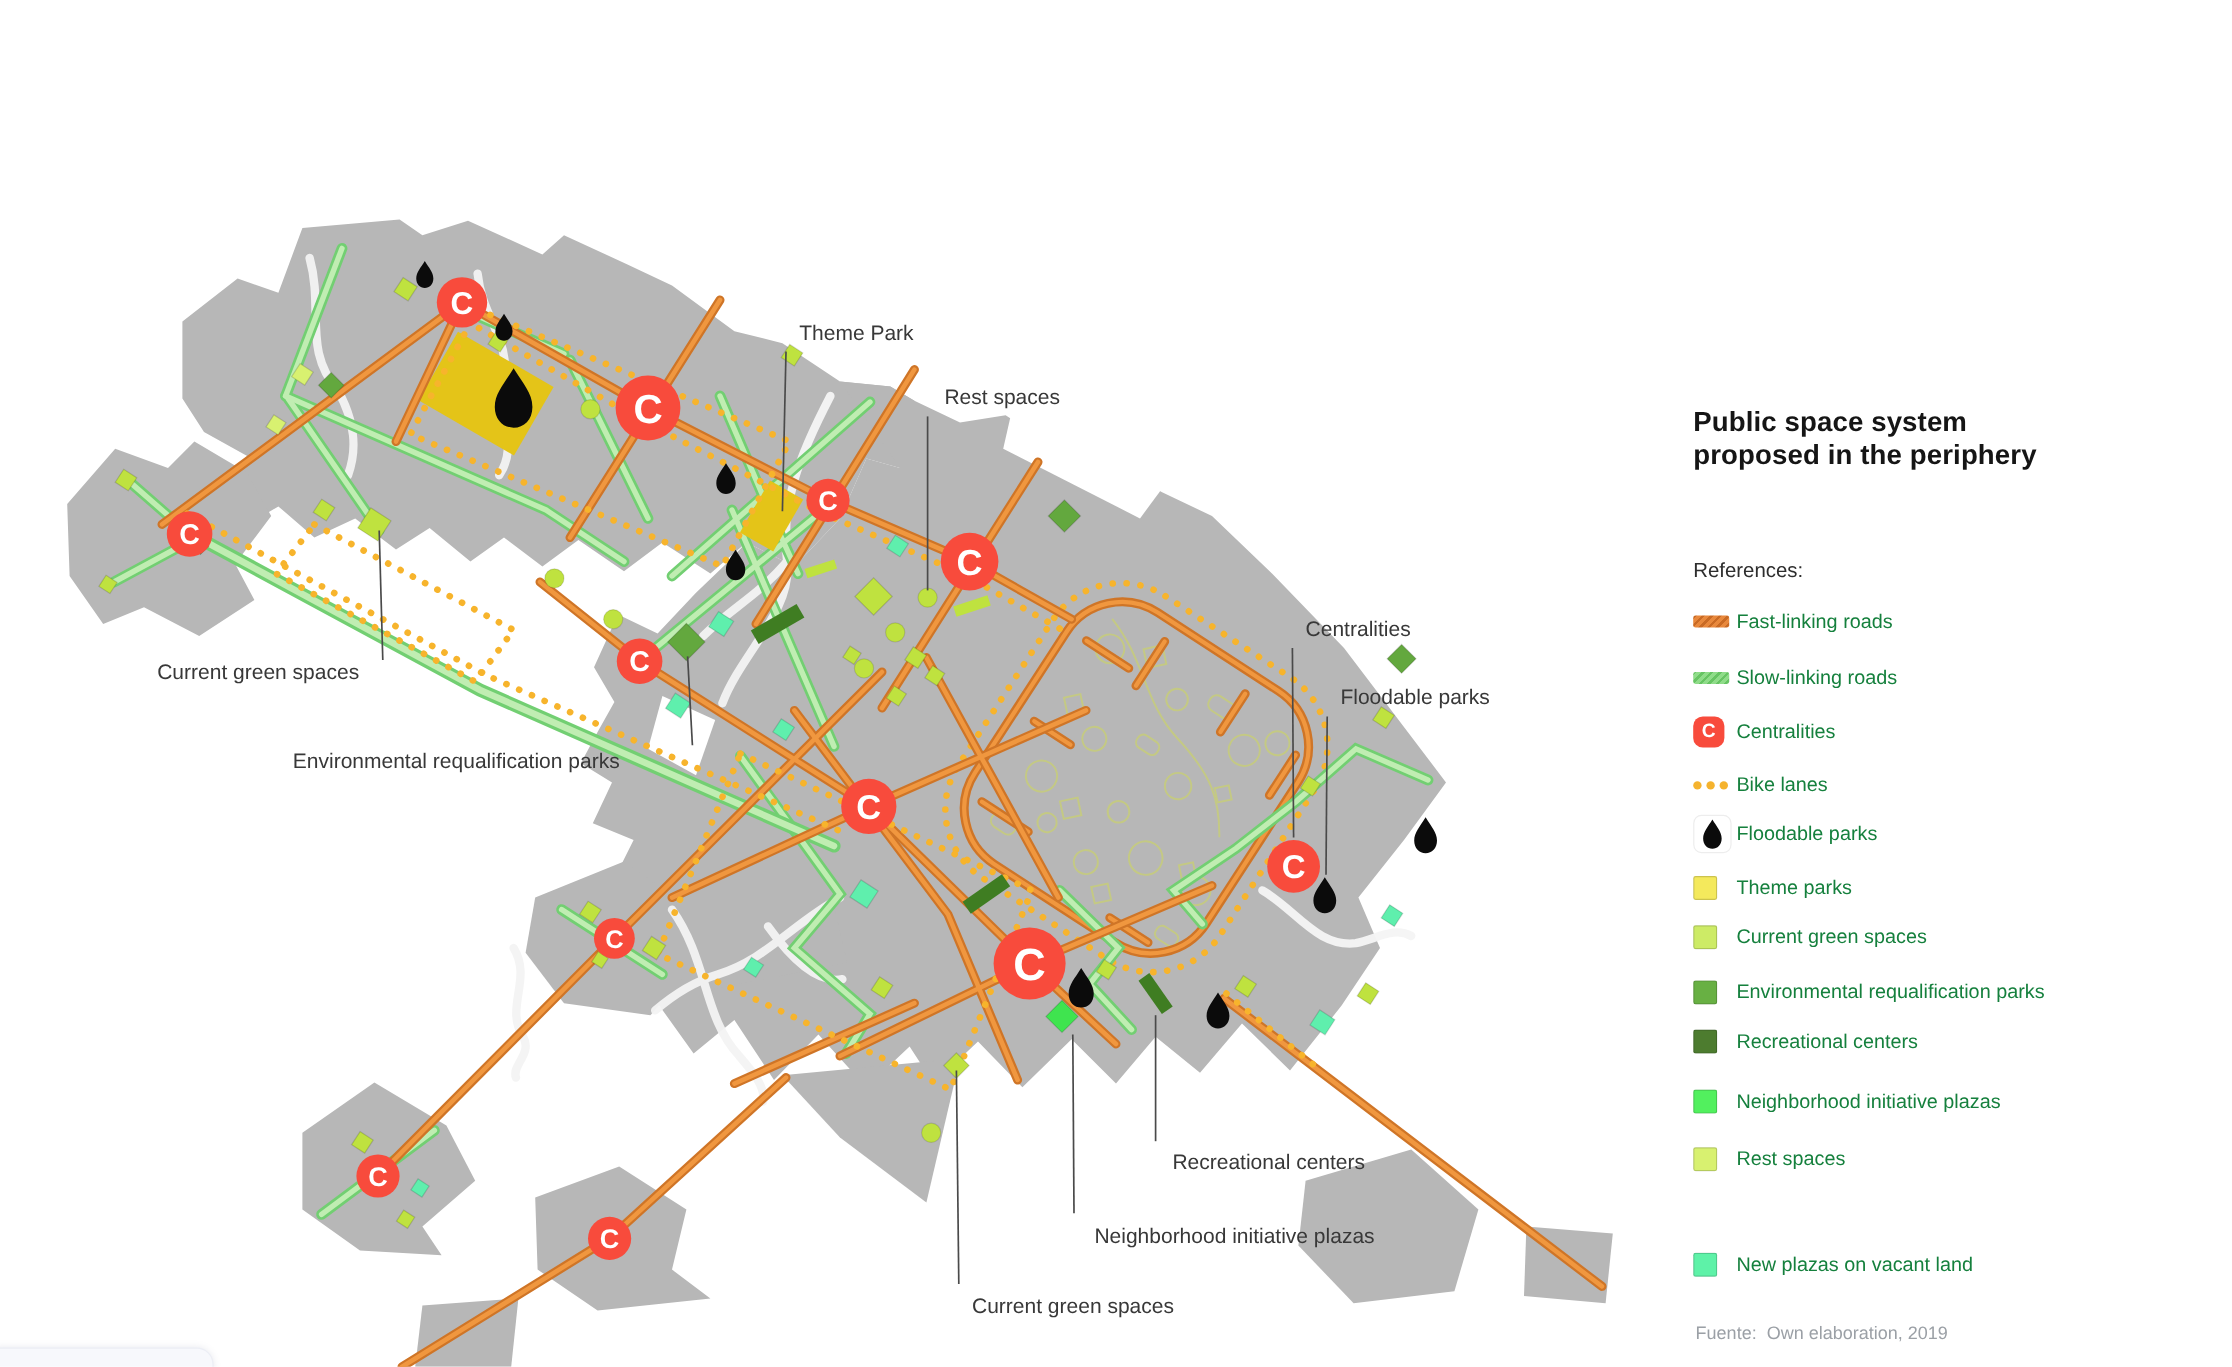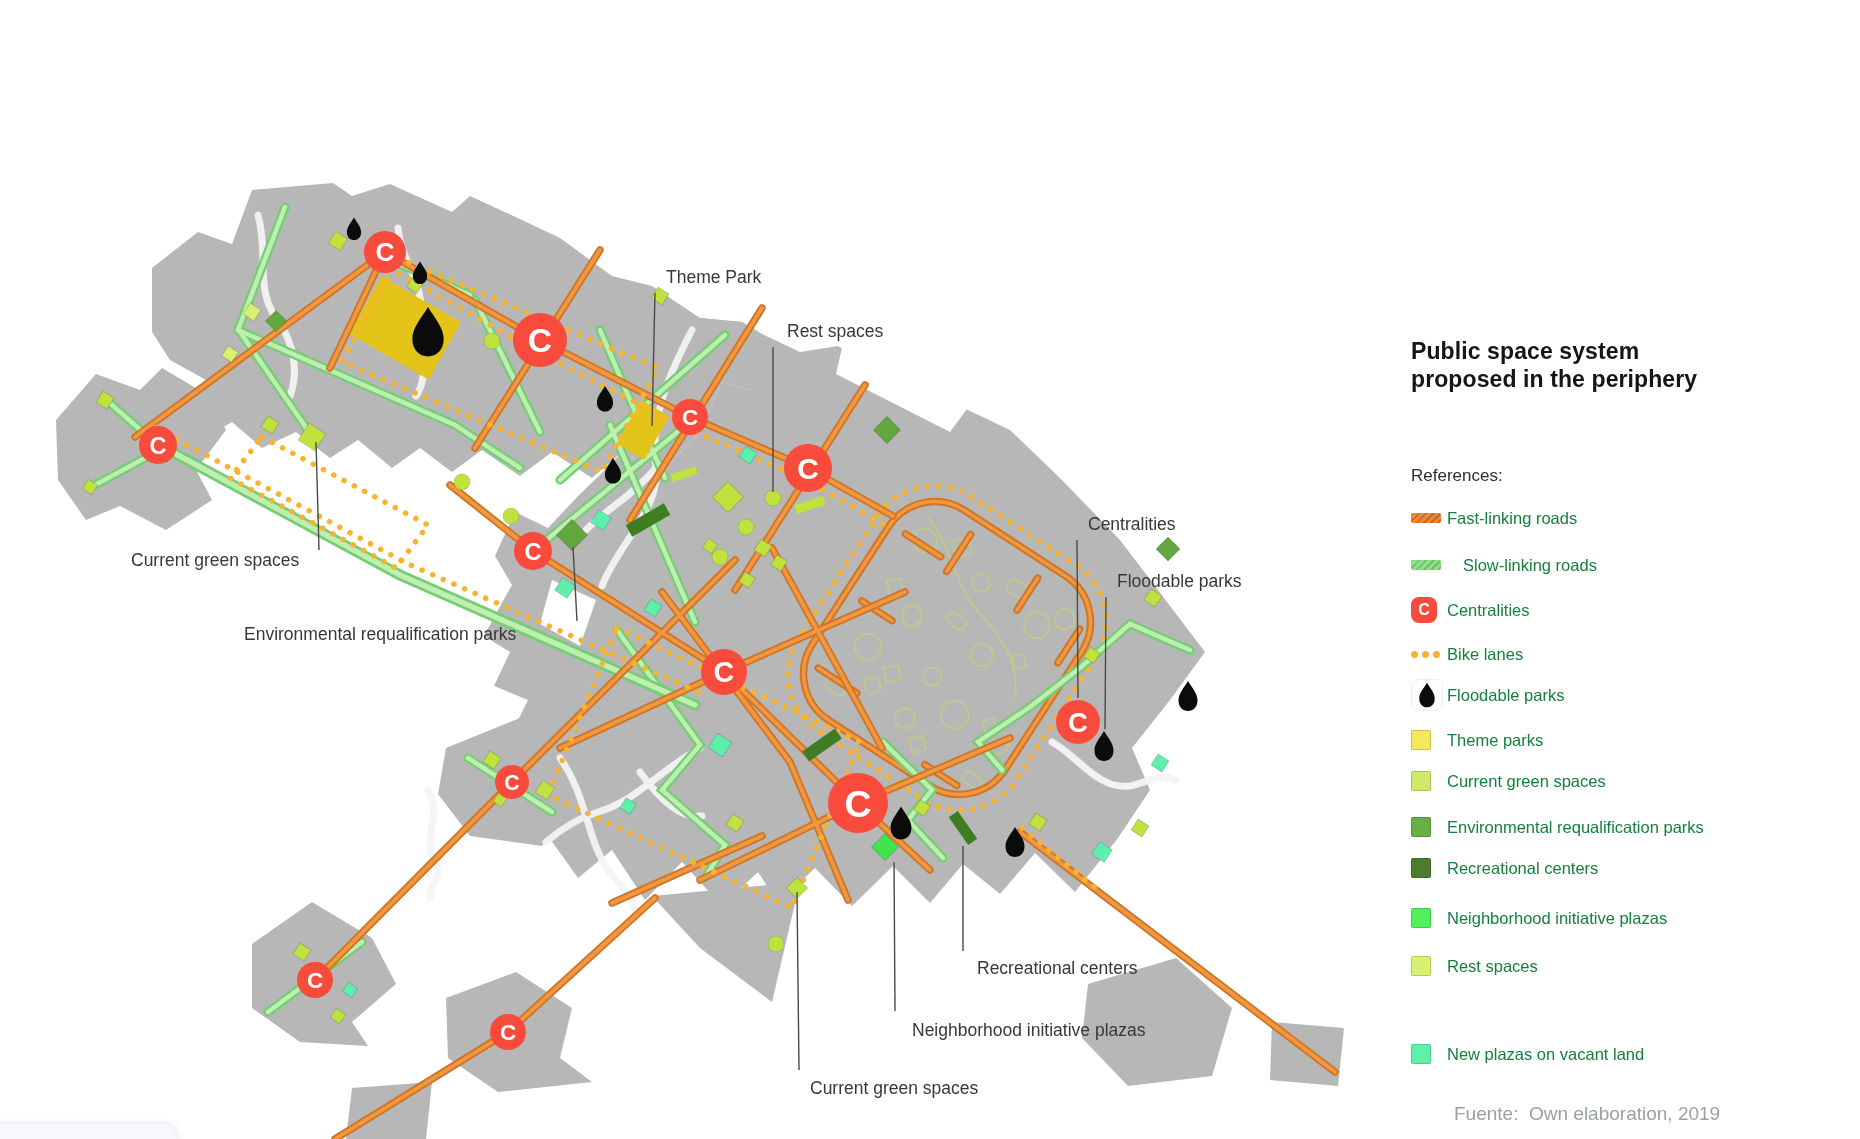--- a/index.html
+++ b/index.html
@@ -17,21 +17,21 @@
   .legend-label{font-size:16.5px;color:#15803d;white-space:nowrap;}
   .sw-road{width:30px;height:10px;border-radius:2px;}
   .sw-badge{width:26px;height:26px;border-radius:8px;color:#fff;font-weight:bold;
       font-size:16px;display:flex;align-items:center;justify-content:center;}
   .sw-dots{display:flex;gap:4px;align-items:center;}
   .sw-dot{width:7px;height:7px;border-radius:50%;}
   .sw-dropbox{width:30px;height:30px;border:1px solid #ededed;border-radius:7px;
       display:flex;align-items:center;justify-content:center;background:#fff;}
   .sw-square{width:20px;height:20px;border-radius:2px;border:1px solid rgba(0,0,0,.16);box-sizing:border-box;}
 
-  .fuente{position:absolute;left:1454px;top:1103px;font-size:19px;color:#9ba0a6;white-space:pre;}
+  .fuente{position:absolute;left:1413px;top:1103px;font-size:15px;color:#9ba0a6;white-space:pre;}
 
   .chip{position:absolute;left:-14px;top:1123px;width:190px;height:40px;background:#f7f8fc;
       border:1px solid #eceef5;border-radius:14px;box-shadow:0 0 6px rgba(120,130,160,.18);}
 </style>
 </head>
 <body>
 
 <svg id="map-svg" width="1860" height="1139" viewBox="0 0 1860 1139">
 
   <g fill="#b7b7b7" stroke="none">
@@ -352,21 +352,21 @@
 <div class="legend">
   <div class="legend-title">Public space system proposed in the periphery</div>
   <div class="legend-refs">References:</div>
   <div id="legend-items">
       <div class="legend-row" style="top: 503px;">
         <span class="sw">
           <span class="sw-road" style="background: repeating-linear-gradient(135deg, rgb(201, 106, 36) 0px, rgb(201, 106, 36) 2px, rgb(232, 136, 60) 2px, rgb(232, 136, 60) 5px);"></span>
         </span>
         <span class="legend-label">Fast-linking roads</span>
       </div>
-      <div class="legend-row" style="top: 550px; gap: 16px;">
+      <div class="legend-row" style="top: 550px;">
         <span class="sw">
           <span class="sw-road" style="background: repeating-linear-gradient(135deg, rgb(103, 196, 99) 0px, rgb(103, 196, 99) 2px, rgb(143, 220, 137) 2px, rgb(143, 220, 137) 5px);"></span>
         </span>
         <span class="legend-label">Slow-linking roads</span>
       </div>
       <div class="legend-row" style="top: 595px;">
         <span class="sw">
           <span class="sw-badge" style="background: rgb(248, 75, 60);">C</span>
         </span>
         <span class="legend-label">Centralities</span>

